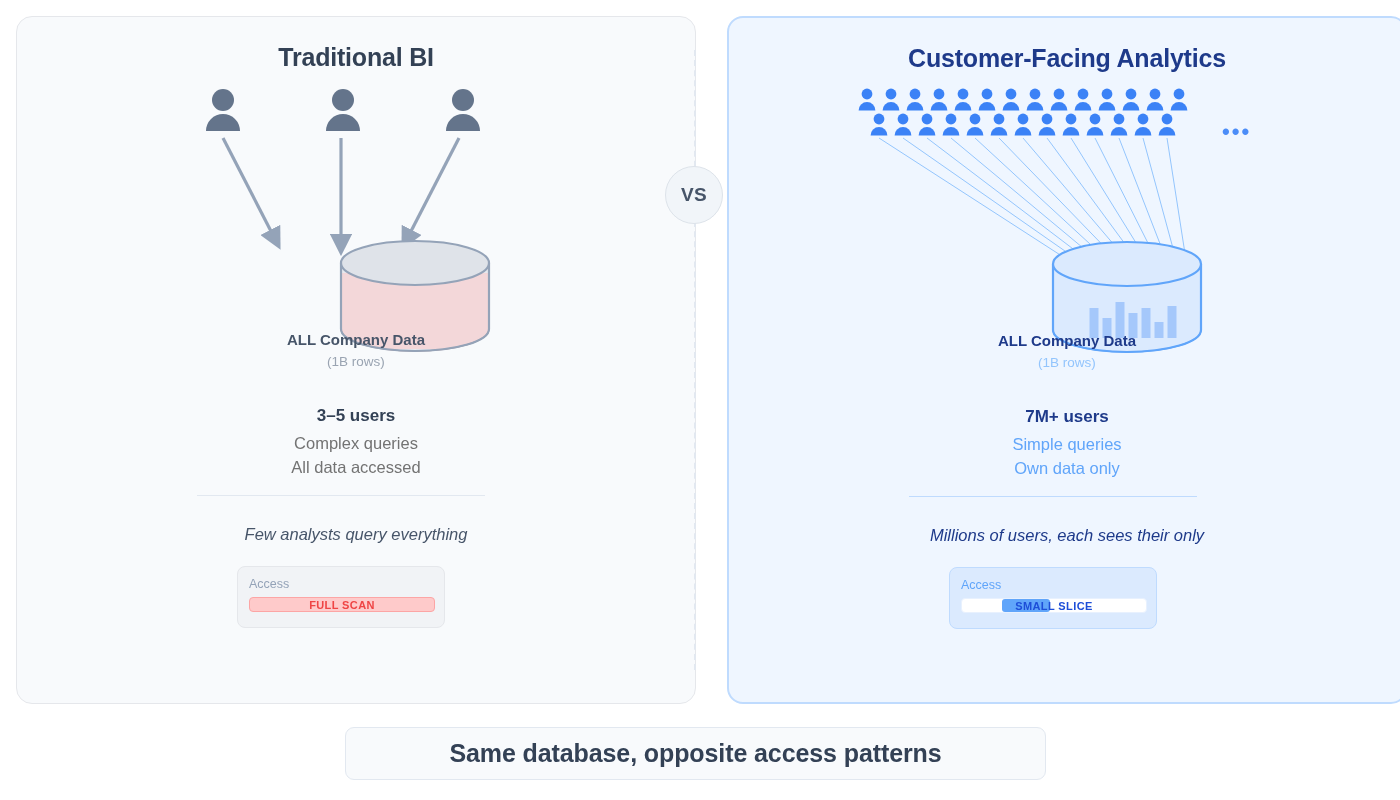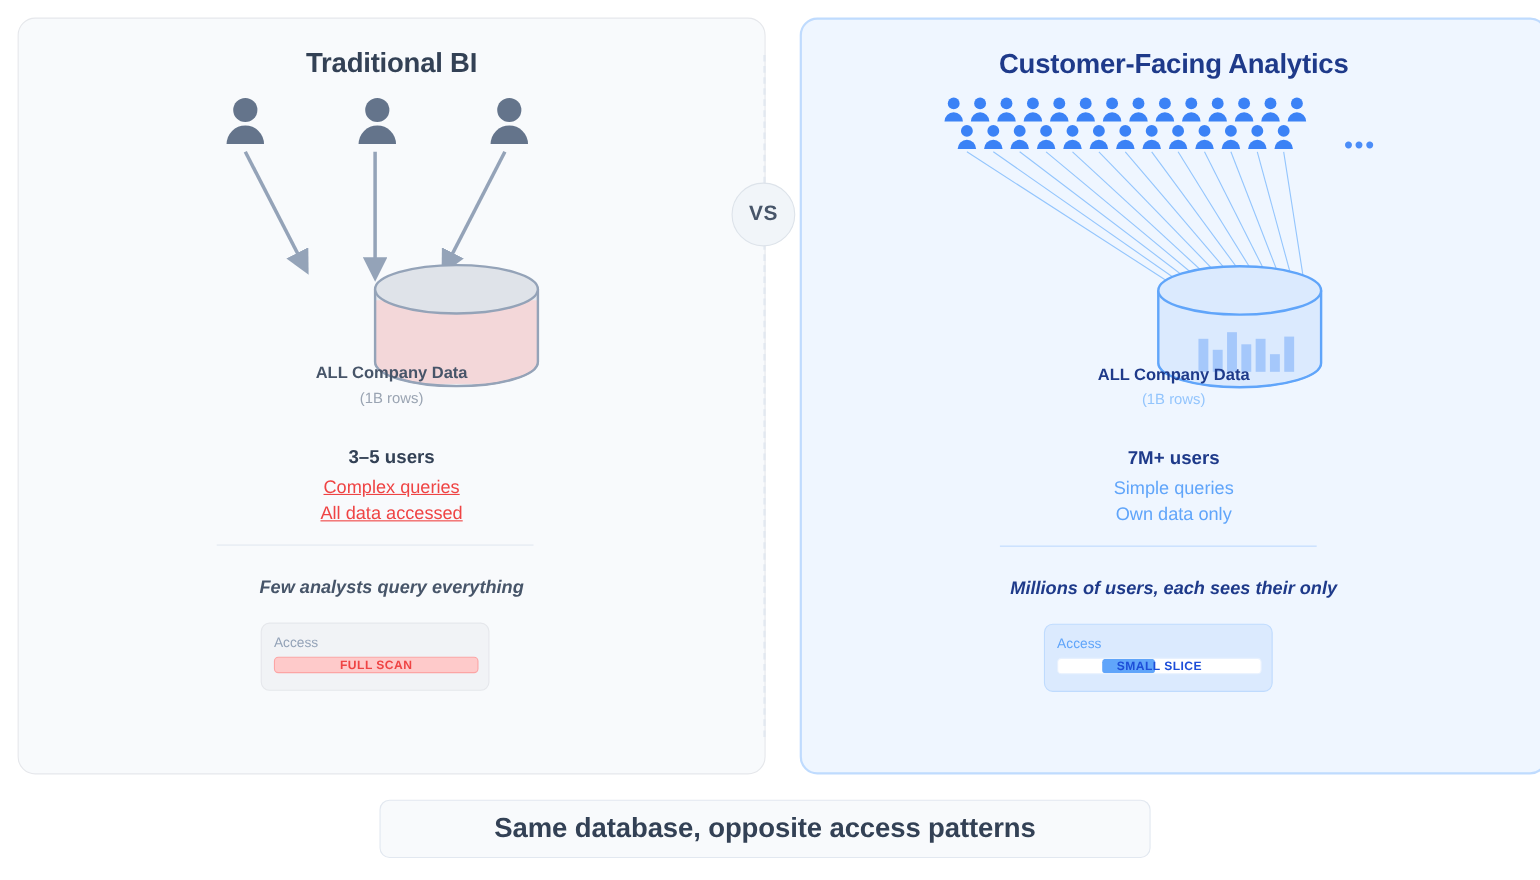--- a/index.html
+++ b/index.html
@@ -108,38 +108,37 @@
   .stat-primary {
     font-size: 17px;
     font-weight: bold;
     margin-bottom: 8px;
   }
   .stat-line {
     font-size: 16.5px;
     margin-bottom: 5px;
   }
   .panel-left .stat-primary { color: #334155; }
-  .panel-left .stat-line    { color: #ef4444; text-decoration: underline; }
+  .panel-left .stat-line    { color: #737373; }
   .panel-right .stat-primary { color: #1e3a8a; }
   .panel-right .stat-line    { color: #60a5fa; }
 
   .rule {
     position: absolute;
     height: 0;
   }
   .panel-left .rule  { border-top: 1px solid #e2e8f0; }
   .panel-right .rule { border-top: 1px solid #bfdbfe; }
 
   .caption {
     position: absolute;
     left: 0; right: 0;
     text-align: center;
     font-size: 16.5px;
     font-style: italic;
-    font-weight: bold;
   }
   .panel-left .caption  { color: #475569; }
   .panel-right .caption { color: #1e3a8a; }
 
   
   .access-box {
     position: absolute;
     width: 208px;
     height: 62px;
     border-radius: 8px;

